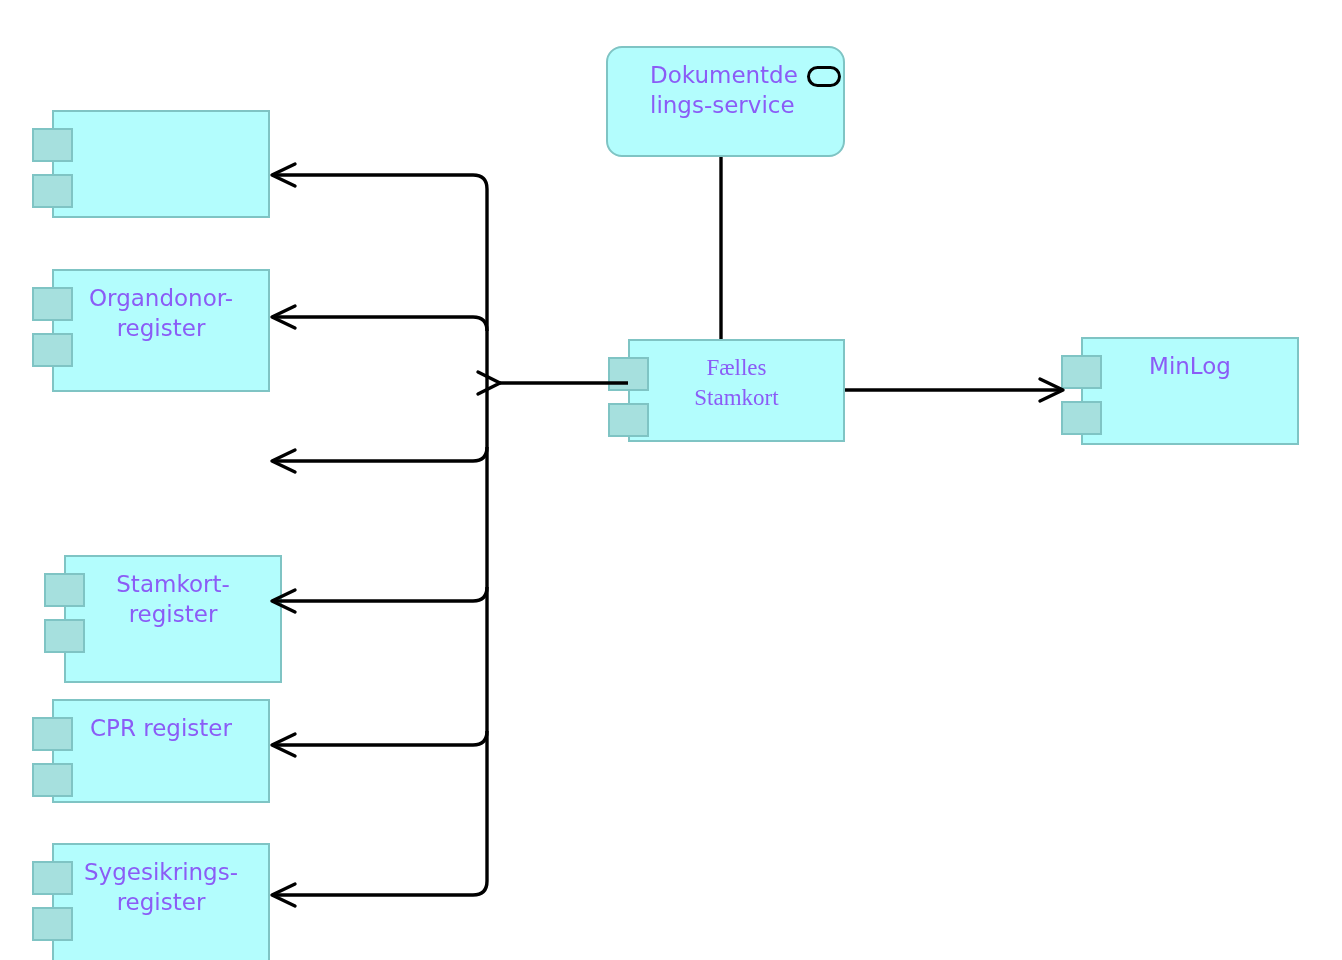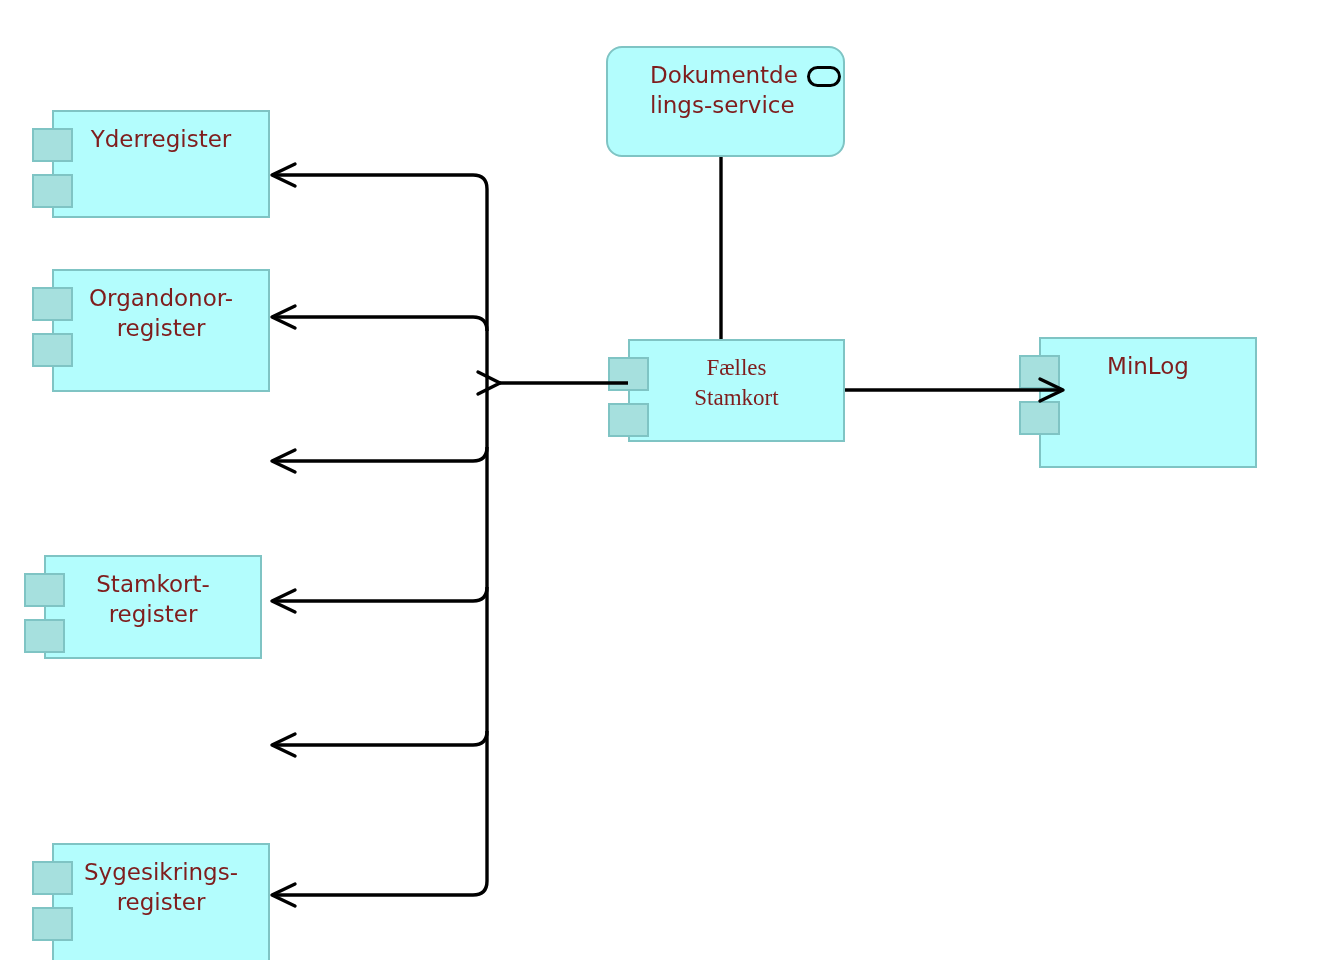--- a/index.html
+++ b/index.html
@@ -25,21 +25,21 @@
     border: 2px solid #7fc4c4;
   }
   .component.rounded {
     border-radius: 16px;
   }
   .comp-label {
     position: absolute;
     left: 0;
     right: 0;
     text-align: center;
-    color: #7f1d1d;
+    color: #8b5cf6;
     font-size: 23px;
     line-height: 30px;
     white-space: pre;
     pointer-events: none;
   }
   .comp-label.top {
     top: 12px;
   }
   
   .port {
@@ -85,38 +85,42 @@
   }
 </style>
 </head>
 <body>
 
 <div id="canvas">
 
   <div class="component" style="left:52px; top:110px; width:218px; height:108px;">
     <div class="port p1"></div>
     <div class="port p2"></div>
-    <div class="comp-label top">Yderregister</div>
   </div>
 
   <div class="component" style="left:52px; top:269px; width:218px; height:123px;">
     <div class="port p1"></div>
     <div class="port p2"></div>
     <div class="comp-label top">Organdonor-
 register</div>
   </div>
 
 
-  <div class="component" style="left:44px; top:555px; width:218px; height:104px;">
+  <div class="component" style="left:64px; top:555px; width:218px; height:128px;">
     <div class="port p1"></div>
     <div class="port p2"></div>
     <div class="comp-label top">Stamkort-
 register</div>
   </div>
 
+  <div class="component" style="left:52px; top:699px; width:218px; height:104px;">
+    <div class="port p1"></div>
+    <div class="port p2"></div>
+    <div class="comp-label top">CPR register</div>
+  </div>
 
   <div class="component" style="left:52px; top:843px; width:218px; height:132px;">
     <div class="port p1"></div>
     <div class="port p2"></div>
     <div class="comp-label top">Sygesikrings-
 register</div>
   </div>
 
   <div class="component rounded" style="left:606px; top:46px; width:239px; height:111px;">
     <div class="comp-label top" style="top:12px; text-align:left; left:42px; right:10px;">Dokumentde
@@ -124,21 +128,21 @@
     <div class="iface-pill" style="left:199px; top:18px;"></div>
   </div>
 
   <div class="component" style="left:628px; top:339px; width:217px; height:103px;font-family:Liberation Serif, serif;">
     <div class="port p1"></div>
     <div class="port p2"></div>
     <div class="comp-label top">Fælles
 Stamkort</div>
   </div>
 
-  <div class="component" style="left:1039px; top:337px; width:218px; height:131px;">
+  <div class="component" style="left:1081px; top:337px; width:218px; height:108px;">
     <div class="port p1"></div>
     <div class="port p2"></div>
     <div class="comp-label top">MinLog</div>
   </div>
 
   <svg id="wires" viewBox="0 0 1342 960">
 
     <line x1="721" y1="157" x2="721" y2="339"></line>
 
     <line x1="845" y1="390" x2="1061" y2="390"></line>

